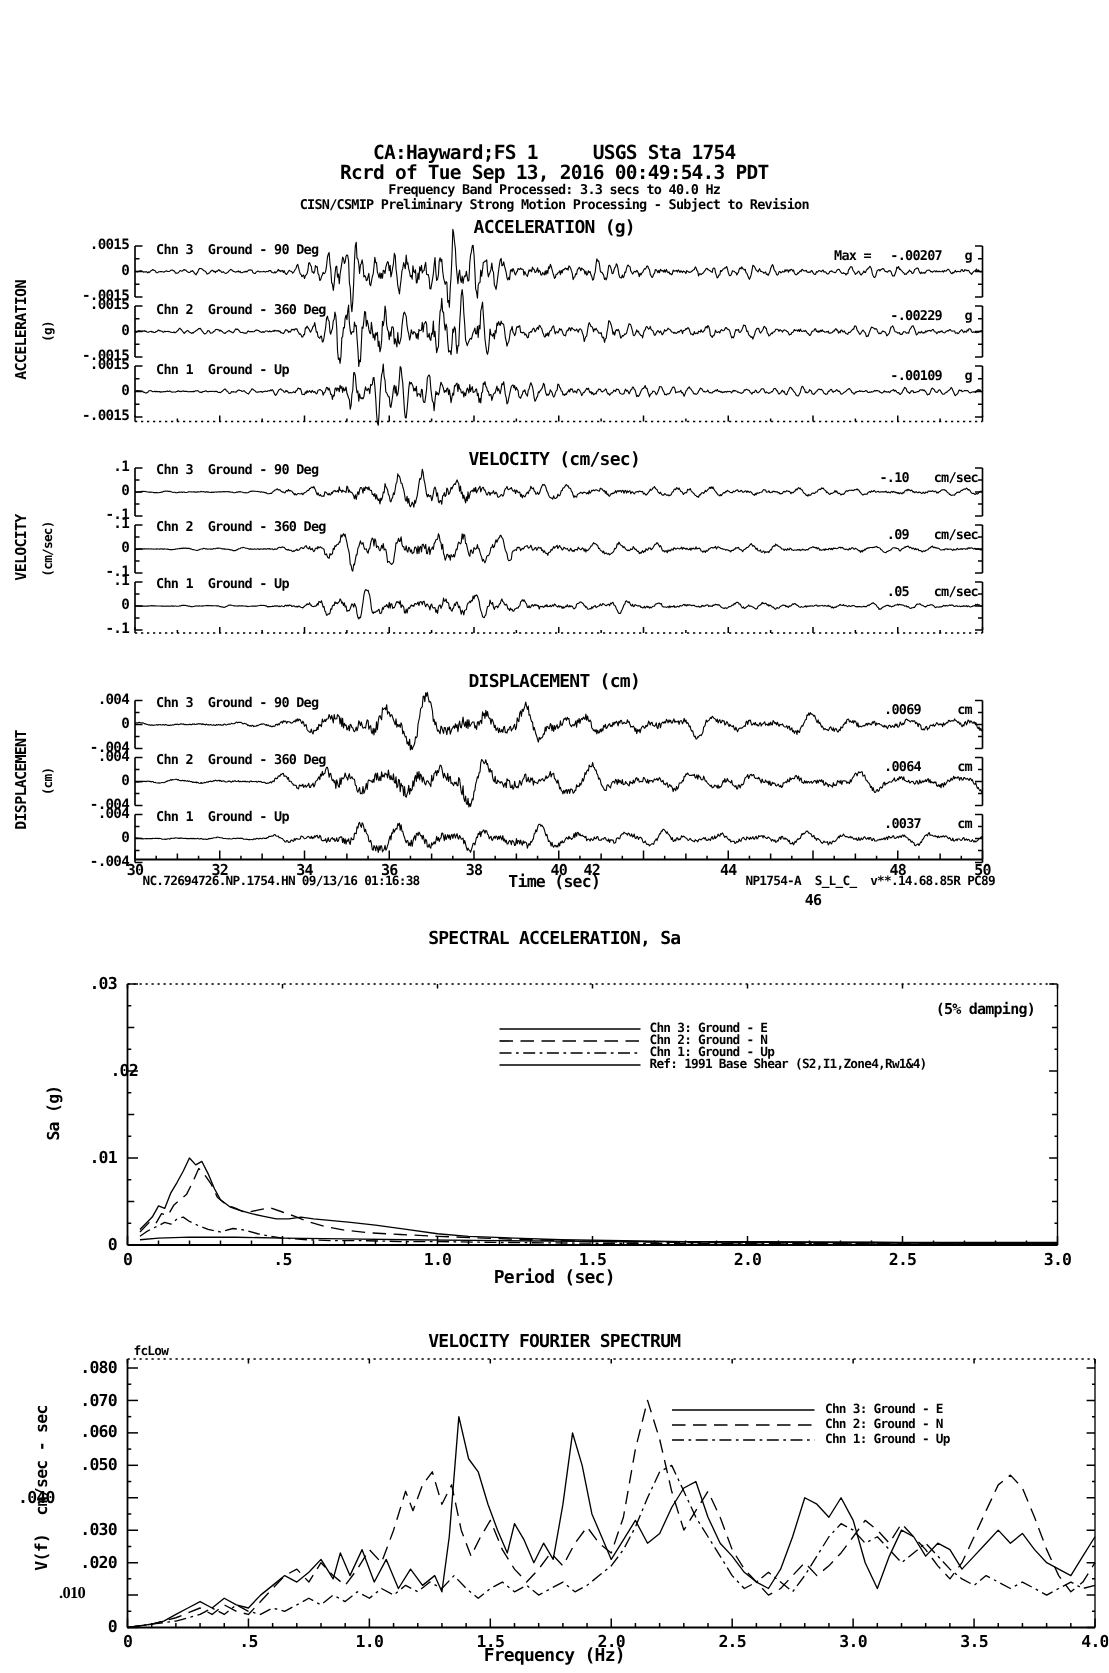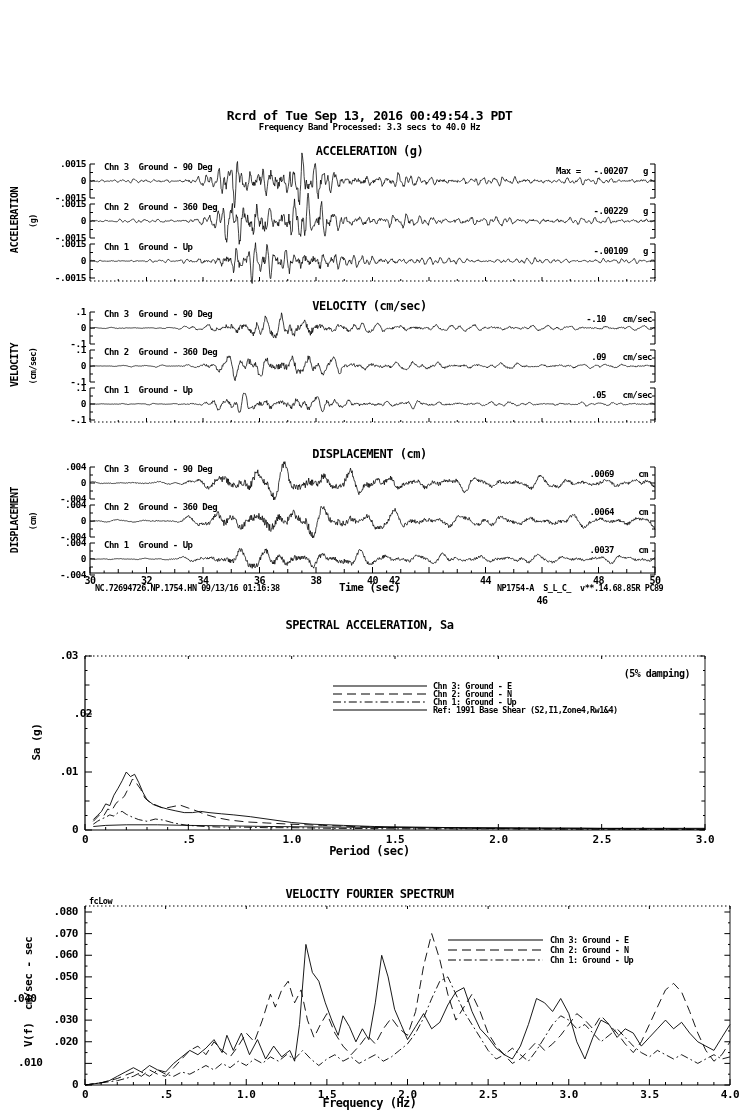--- a/index.html
+++ b/index.html
@@ -391,22 +391,24 @@
       <line x1="85" y1="912" x2="92" y2="912" stroke="#000" stroke-width="1"></line>
       <line x1="730" y1="912" x2="724.4" y2="912" stroke="#000" stroke-width="1"></line>
       <polyline points="85.0,1085.0 101.1,1082.8 109.2,1080.7 117.3,1076.3 125.3,1072.0 133.4,1067.7 141.4,1072.0 149.5,1065.5 157.6,1069.9 165.6,1072.0 173.7,1063.4 181.8,1056.9 189.8,1050.4 197.9,1054.7 205.9,1048.2 214.0,1039.6 222.1,1052.6 226.9,1035.3 233.3,1050.4 241.4,1033.1 249.5,1054.7 257.5,1039.6 265.6,1059.0 273.7,1046.1 281.7,1056.9 289.8,1050.4 294.6,1061.2 299.5,1024.5 305.9,944.4 312.4,972.5 318.8,981.2 325.3,1002.8 331.7,1020.1 338.2,1035.3 343.0,1015.8 349.4,1026.6 355.9,1041.8 362.4,1028.8 368.8,1039.6 375.3,1002.8 381.7,955.3 388.1,976.9 394.6,1009.3 401.1,1024.5 407.5,1039.6 415.6,1026.6 423.6,1013.6 431.7,1028.8 439.8,1022.3 447.8,1005.0 455.9,992.0 463.9,987.7 472.0,1011.5 480.1,1028.8 488.1,1037.4 496.2,1048.2 504.3,1054.7 512.3,1059.0 520.4,1046.1 528.4,1024.5 536.5,998.5 544.6,1002.8 552.6,1011.5 560.7,998.5 568.8,1013.6 576.8,1041.8 584.9,1059.0 592.9,1037.4 601.0,1020.1 609.1,1024.5 617.1,1037.4 625.2,1028.8 633.3,1033.1 641.3,1046.1 649.4,1037.4 657.4,1028.8 665.5,1020.1 673.6,1028.8 681.6,1022.3 689.7,1033.1 697.8,1041.8 705.8,1046.1 713.9,1050.4 721.9,1037.4 730.0,1024.5" fill="none" stroke="#000" stroke-width="0.9" stroke-linejoin="round"></polyline>
       <polyline points="85.0,1085.0 101.1,1082.8 117.3,1078.5 133.4,1072.0 141.4,1076.3 149.5,1069.9 157.6,1074.2 165.6,1076.3 173.7,1067.7 181.8,1059.0 189.8,1050.4 197.9,1046.1 205.9,1054.7 214.0,1041.8 222.1,1050.4 230.1,1056.9 238.2,1046.1 246.3,1033.1 254.3,1041.8 262.4,1020.1 270.4,994.2 275.3,1007.1 281.7,989.9 288.2,981.2 294.6,1002.8 301.1,989.9 307.5,1020.1 314.0,1037.4 320.4,1024.5 326.9,1013.6 334.9,1033.1 343.0,1046.1 351.1,1054.7 359.1,1046.1 367.2,1035.3 375.3,1043.9 383.3,1028.8 391.4,1018.0 399.4,1028.8 407.5,1035.3 415.6,1011.5 423.6,966.1 431.7,933.6 439.8,959.6 447.8,994.2 455.9,1020.1 463.9,1007.1 472.0,994.2 480.1,1011.5 488.1,1033.1 496.2,1046.1 504.3,1054.7 512.3,1063.4 520.4,1059.0 528.4,1050.4 536.5,1041.8 544.6,1050.4 552.6,1043.9 560.7,1035.3 568.8,1024.5 576.8,1013.6 584.9,1020.1 592.9,1028.8 601.0,1015.8 609.1,1024.5 617.1,1033.1 625.2,1043.9 633.3,1052.6 641.3,1041.8 649.4,1024.5 657.4,1007.1 665.5,989.9 673.6,983.4 681.6,992.0 689.7,1011.5 697.8,1033.1 705.8,1050.4 713.9,1061.2 721.9,1054.7 730.0,1041.8" fill="none" stroke="#000" stroke-width="0.9" stroke-linejoin="round" stroke-dasharray="9,5"></polyline>
       <polyline points="85.0,1085.0 101.1,1082.8 117.3,1080.7 133.4,1076.3 141.4,1072.0 149.5,1076.3 157.6,1069.9 165.6,1074.2 173.7,1076.3 181.8,1072.0 189.8,1074.2 197.9,1069.9 205.9,1065.5 214.0,1069.9 222.1,1063.4 230.1,1067.7 238.2,1061.2 246.3,1065.5 254.3,1059.0 262.4,1063.4 270.4,1056.9 278.5,1061.2 286.6,1054.7 294.6,1059.0 302.7,1050.4 310.8,1059.0 318.8,1065.5 326.9,1059.0 334.9,1054.7 343.0,1061.2 351.1,1056.9 359.1,1063.4 367.2,1059.0 375.3,1054.7 383.3,1061.2 391.4,1056.9 399.4,1050.4 407.5,1043.9 415.6,1033.1 423.6,1018.0 431.7,998.5 439.8,981.2 447.8,976.9 455.9,994.2 463.9,1011.5 472.0,1024.5 480.1,1037.4 488.1,1050.4 496.2,1059.0 504.3,1054.7 512.3,1048.2 520.4,1054.7 528.4,1061.2 536.5,1050.4 544.6,1037.4 552.6,1024.5 560.7,1015.8 568.8,1020.1 576.8,1028.8 584.9,1024.5 592.9,1033.1 601.0,1041.8 609.1,1035.3 617.1,1028.8 625.2,1037.4 633.3,1046.1 641.3,1052.6 649.4,1056.9 657.4,1050.4 665.5,1054.7 673.6,1059.0 681.6,1054.7 689.7,1059.0 697.8,1063.4 705.8,1059.0 713.9,1054.7 721.9,1059.0 730.0,1056.9" fill="none" stroke="#000" stroke-width="0.9" stroke-linejoin="round" stroke-dasharray="8,3,1.8,3"></polyline>
       <line x1="448" y1="940" x2="543" y2="940" stroke="#000" stroke-width="1.1"></line>
       <line x1="448" y1="950" x2="543" y2="950" stroke="#000" stroke-width="1.1" stroke-dasharray="9,5"></line>
       <line x1="448" y1="960" x2="543" y2="960" stroke="#000" stroke-width="1.1" stroke-dasharray="8,3,1.8,3"></line>
     </svg>
 
+  <div class="lbl c f13" style="top:96px">CA:Hayward;FS 1     USGS Sta 1754</div>
   <div class="lbl c f13" style="top:109px">Rcrd of Tue Sep 13, 2016 00:49:54.3 PDT</div>
   <div class="lbl c f9" style="top:123px">Frequency Band Processed: 3.3 secs to 40.0 Hz</div>
+  <div class="lbl c f9" style="top:133px">CISN/CSMIP Preliminary Strong Motion Processing - Subject to Revision</div>
 
   <div class="lbl rot f10" style="left:15px;top:220px">ACCELERATION</div>
   <div class="lbl rot f8" style="left:33px;top:221px">(g)</div>
   <div class="lbl rot f10" style="left:15px;top:365px">VELOCITY</div>
   <div class="lbl rot f8" style="left:33px;top:366px">(cm/sec)</div>
   <div class="lbl rot f10" style="left:15px;top:520px">DISPLACEMENT</div>
   <div class="lbl rot f8" style="left:33px;top:521px">(cm)</div>
 
   <div class="lbl c f12" style="top:300px">VELOCITY (cm/sec)</div>
   <div class="lbl c f12" style="top:145px">ACCELERATION (g)</div>
@@ -513,21 +515,21 @@
     <div class="lbl" style="font-size: 11px; top: 1089px; left: 45px; width: 80px; text-align: center;">0</div>
     <div class="lbl" style="font-size: 11px; top: 1089px; left: 125.625px; width: 80px; text-align: center;">.5</div>
     <div class="lbl" style="font-size: 11px; top: 1089px; left: 206.25px; width: 80px; text-align: center;">1.0</div>
     <div class="lbl" style="font-size: 11px; top: 1089px; left: 286.875px; width: 80px; text-align: center;">1.5</div>
     <div class="lbl" style="font-size: 11px; top: 1089px; left: 367.5px; width: 80px; text-align: center;">2.0</div>
     <div class="lbl" style="font-size: 11px; top: 1089px; left: 448.125px; width: 80px; text-align: center;">2.5</div>
     <div class="lbl" style="font-size: 11px; top: 1089px; left: 528.75px; width: 80px; text-align: center;">3.0</div>
     <div class="lbl" style="font-size: 11px; top: 1089px; left: 609.375px; width: 80px; text-align: center;">3.5</div>
     <div class="lbl" style="font-size: 11px; top: 1089px; left: 690px; width: 80px; text-align: center;">4.0</div>
     <div class="lbl" style="font-size: 11px; top: 1079px; left: 18px; width: 60px; text-align: right;">0</div>
-    <div class="lbl" style="font-size: 11px; top: 1057.38px; left: 18px; width: 60px; text-align: left;">.010</div>
+    <div class="lbl" style="font-size: 11px; top: 1057.38px; left: 18px; width: 60px; text-align: center; font-family: Liberation Serif, serif;">.010</div>
     <div class="lbl" style="font-size: 11px; top: 1035.75px; left: 18px; width: 60px; text-align: right;">.020</div>
     <div class="lbl" style="font-size: 11px; top: 1014.12px; left: 18px; width: 60px; text-align: right;">.030</div>
     <div class="lbl" style="font-size: 11px; top: 992.5px; left: 12px; width: 60px; text-align: left;">.040</div>
     <div class="lbl" style="font-size: 11px; top: 970.875px; left: 18px; width: 60px; text-align: right;">.050</div>
     <div class="lbl" style="font-size: 11px; top: 949.25px; left: 18px; width: 60px; text-align: right;">.060</div>
     <div class="lbl" style="font-size: 11px; top: 927.625px; left: 18px; width: 60px; text-align: right;">.070</div>
     <div class="lbl" style="font-size: 11px; top: 906px; left: 18px; width: 60px; text-align: right;">.080</div>
     <div class="lbl" style="font-size: 8.5px; top: 936px; left: 550px;">Chn 3: Ground - E</div>
     <div class="lbl" style="font-size: 8.5px; top: 946px; left: 550px;">Chn 2: Ground - N</div>
     <div class="lbl" style="font-size: 8.5px; top: 956px; left: 550px;">Chn 1: Ground - Up</div>

